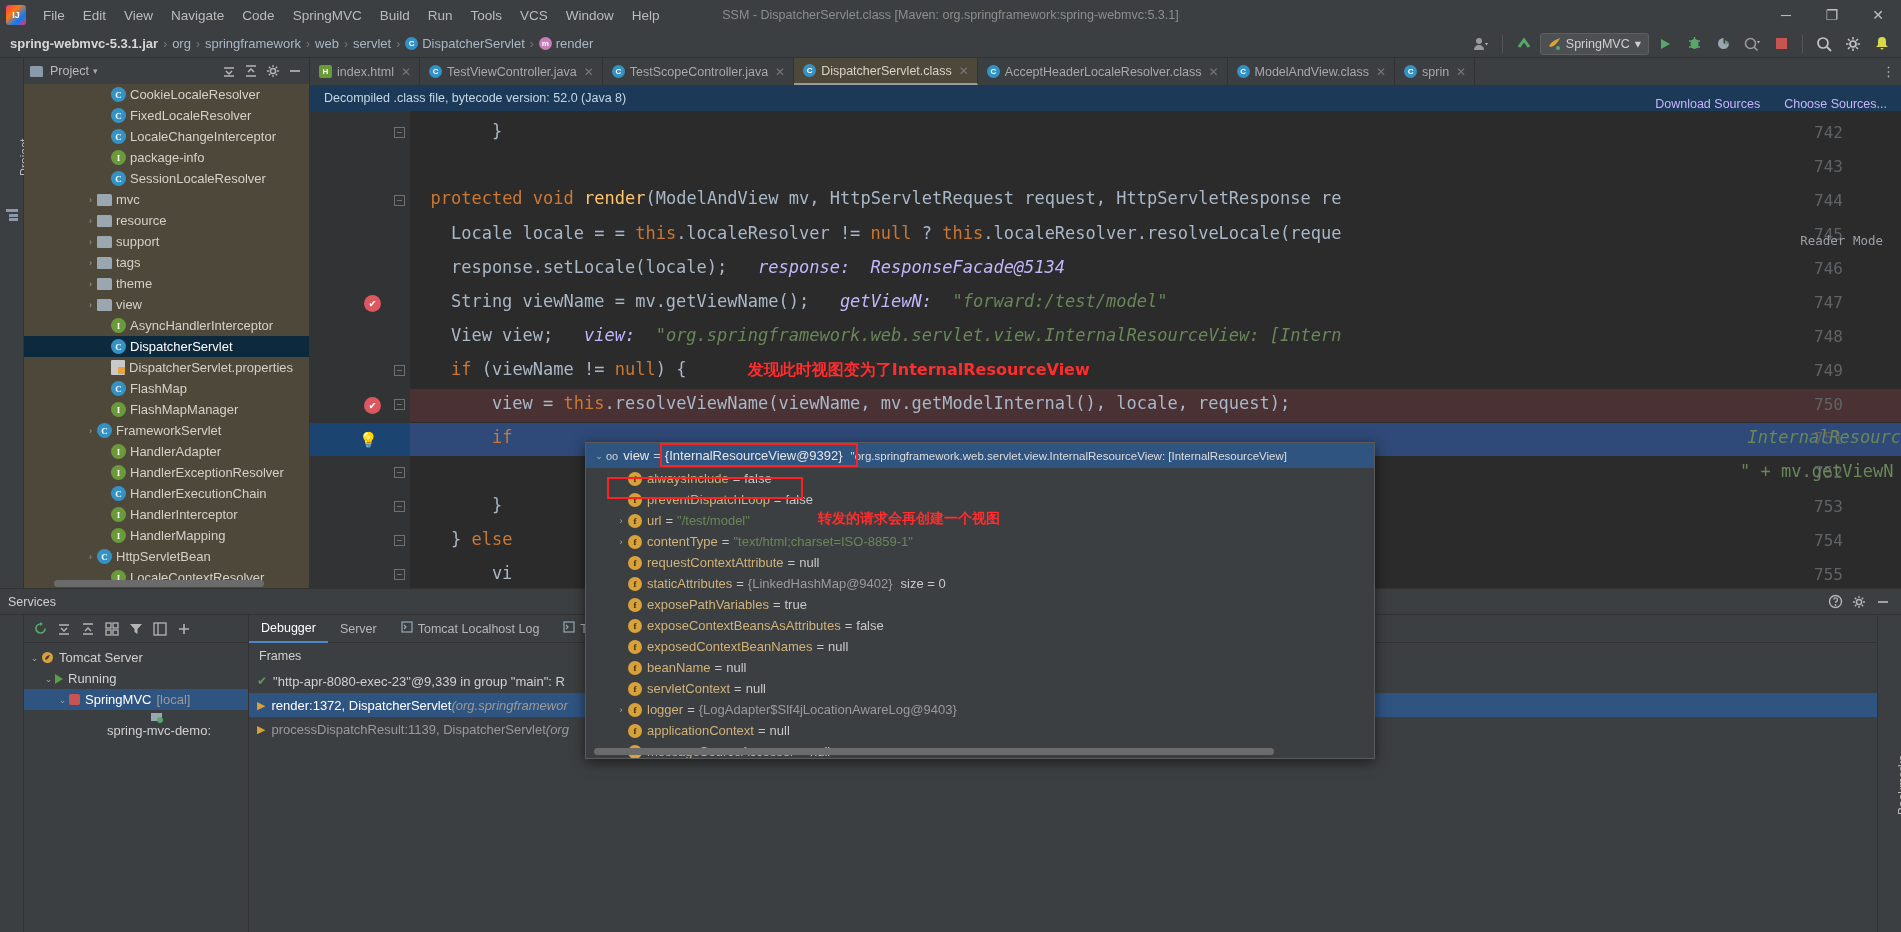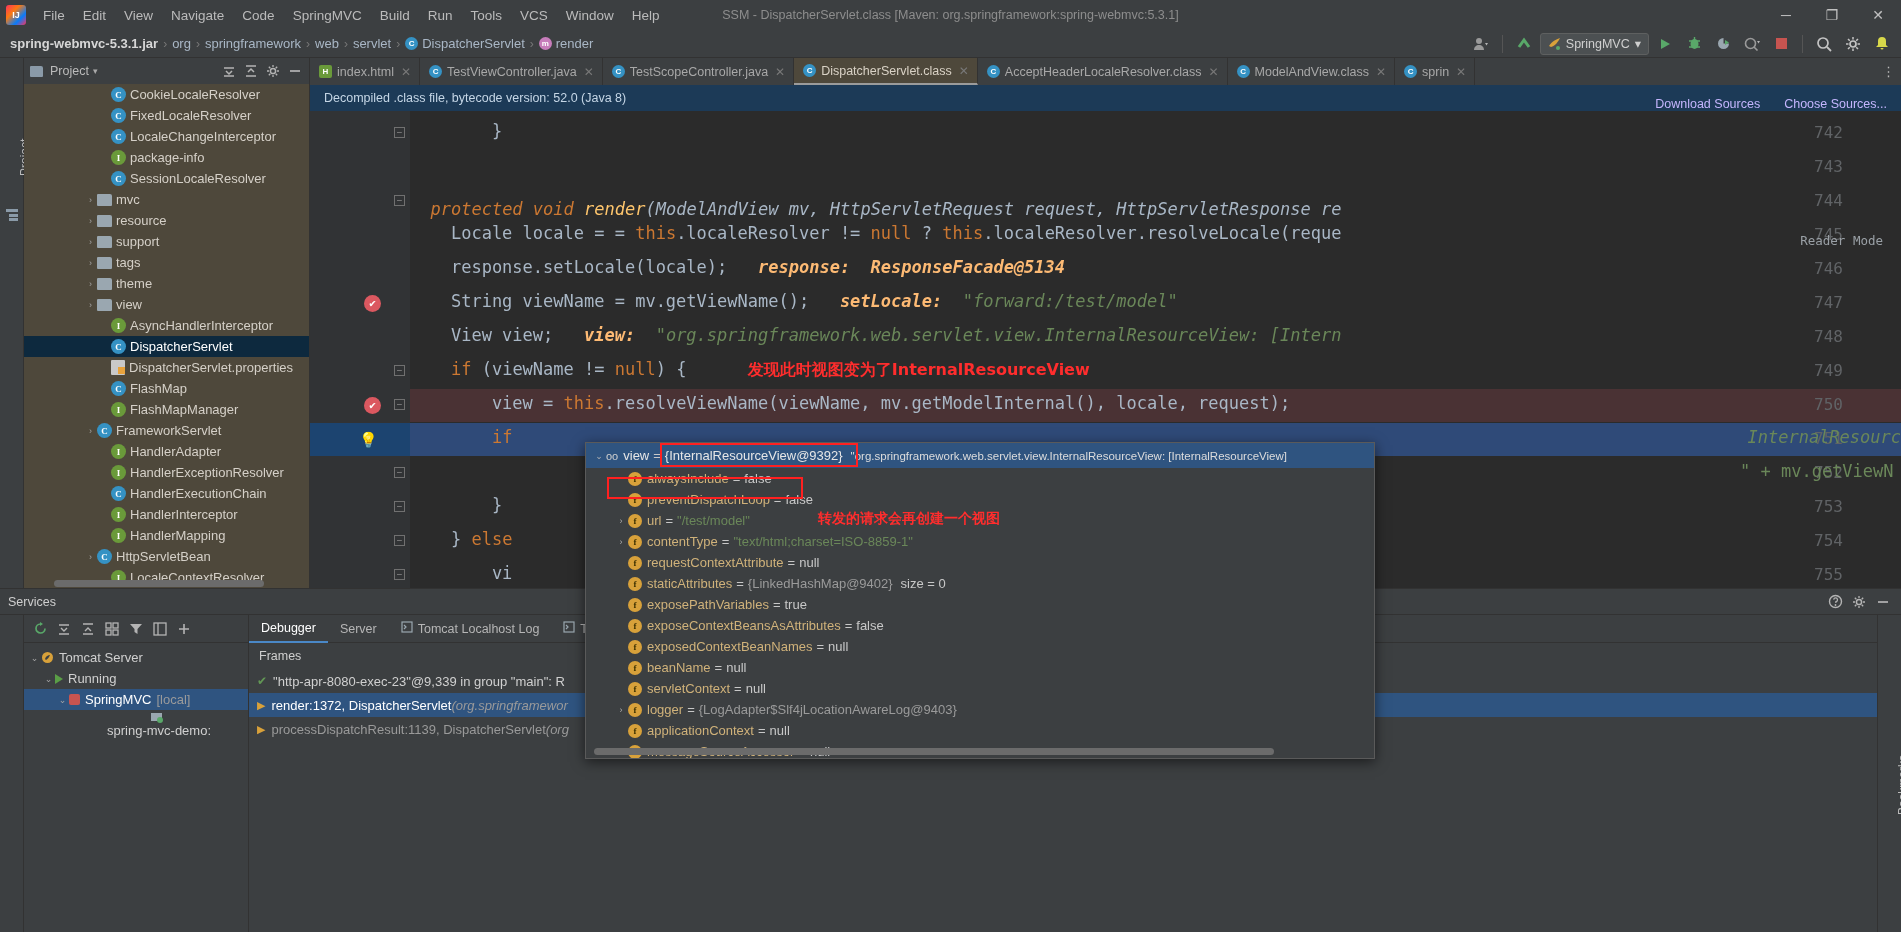--- a/index.html
+++ b/index.html
@@ -99,21 +99,21 @@
   .bpmark.ck::after{ content:"\2714"; position:absolute; inset:0; color:#fff; font-size:11px;
                      display:flex;align-items:center;justify-content:center;}
   .bulb{ position:absolute; left:49px; width:16px;height:16px; color:#ffc66d; font-size:15px; }
 
   .cline{ position:absolute; left:100px; right:0; white-space:pre; color:#a9b7c6; }
   .rowhl-exec{ position:absolute; left:100px; right:0; height:33px; background:#2f4a78; }
   .rowhl-bp{ position:absolute; left:100px; right:0; height:33px; background:#4a3234; }
   .gut-exec{ position:absolute; left:0; width:100px; height:33px; background:#1c4470; }
 
   .kw{ color:#cc7832; } .str{ color:#6a8759; }
-  .fn{ color:#ffc66d; } .cmt-i{ color:#fdba74; font-style:italic;font-weight:bold; } .hints{ color:#6a8759; font-style:italic;}
+  .fn{ color:#ffc66d; } .cmt-i{ color:#c4b5fd; font-style:italic; } .hints{ color:#6a8759; font-style:italic;}
   .ann{ color:#ff2d2d; font-family:"DejaVu Sans",sans-serif; font-size:16px; font-weight:bold;}
 
   
   .varpop{ position:absolute; left:585px; top:442px; width:790px; height:317px; background:#3c3f41;
            border:1px solid #5a5a5a; box-shadow:0 3px 12px rgba(0,0,0,.55); z-index:20;
            font-family:"Liberation Sans",sans-serif; font-size:13px; overflow:hidden; }
   .vhdr{ height:25px; background:#2f5480; display:flex; align-items:center; padding-left:6px; color:#e6e6e6;
          white-space:nowrap; }
   .vrow{ height:21px; display:flex; align-items:center; padding-left:28px; color:#d0b27a; white-space:nowrap;}
   .vexp{ width:14px; text-align:center; color:#b0b0b0; font-size:9px; flex:none; }
@@ -515,24 +515,24 @@
         <div class="fold" style="top: 254px;">–</div>
         <div class="fold" style="top: 288px;">–</div>
         <div class="fold" style="top: 356px;">–</div>
         <div class="fold" style="top: 390px;">–</div>
         <div class="fold" style="top: 424px;">–</div>
         <div class="fold" style="top: 458px;">–</div>
         <div class="bpmark ck" style="top: 184px;"></div>
         <div class="bpmark ck" style="top: 286px;"></div>
         <div class="bulb" style="top: 320px;">💡</div>
         <div class="cline" style="top: 10px;">        }</div>
-        <div class="cline" style="top: 88px; font-style: italic;">  <span class="kw">protected</span> <span class="kw">void</span> <span class="fn">render</span>(ModelAndView mv, HttpServletRequest request, HttpServletResponse re</div>
+        <div class="cline" style="top: 77px;">  <span class="kw">protected</span> <span class="kw">void</span> <span class="fn">render</span>(ModelAndView mv, HttpServletRequest request, HttpServletResponse re</div>
         <div class="cline" style="top: 112px;">    Locale locale = = <span class="kw">this</span>.localeResolver != <span class="kw">null</span> ? <span class="kw">this</span>.localeResolver.resolveLocale(reque</div>
         <div class="cline" style="top: 146px;">    response.setLocale(locale);   <span class="cmt-i">response:  ResponseFacade@5134</span></div>
-        <div class="cline" style="top: 180px;">    String viewName = mv.getViewName();   <span class="cmt-i">setLocale:  </span><span class="hints">"forward:/test/model"</span></div>
+        <div class="cline" style="top: 180px;">    String viewName = mv.getViewName();   <span class="cmt-i">getViewN:  </span><span class="hints">"forward:/test/model"</span></div>
         <div class="cline" style="top: 214px;">    View view;   <span class="cmt-i">view:  </span><span class="hints">"org.springframework.web.servlet.view.InternalResourceView: [Intern</span></div>
         <div class="cline" style="top: 248px;">    <span class="kw">if</span> (viewName != <span class="kw">null</span>) {      <span class="ann">发现此时视图变为了InternalResourceView</span></div>
         <div class="cline" style="top: 282px;">        view = <span class="kw">this</span>.resolveViewName(viewName, mv.getModelInternal(), locale, request);</div>
         <div class="cline" style="top: 316px;">        <span class="kw">if</span></div>
         <div class="cline" style="top: 350px; left: 1430px;"><span class="str">" + mv.getViewN</span></div>
         <div class="cline" style="top: 384px;">        }</div>
         <div class="cline" style="top: 418px;">    } <span class="kw">else</span></div>
         <div class="cline" style="top: 452px;">        vi</div>
         <div class="cline" style="top: 316px; left: 1430px; text-align: right;"><span class="hints">InternalResourc</span></div>
       </div>

